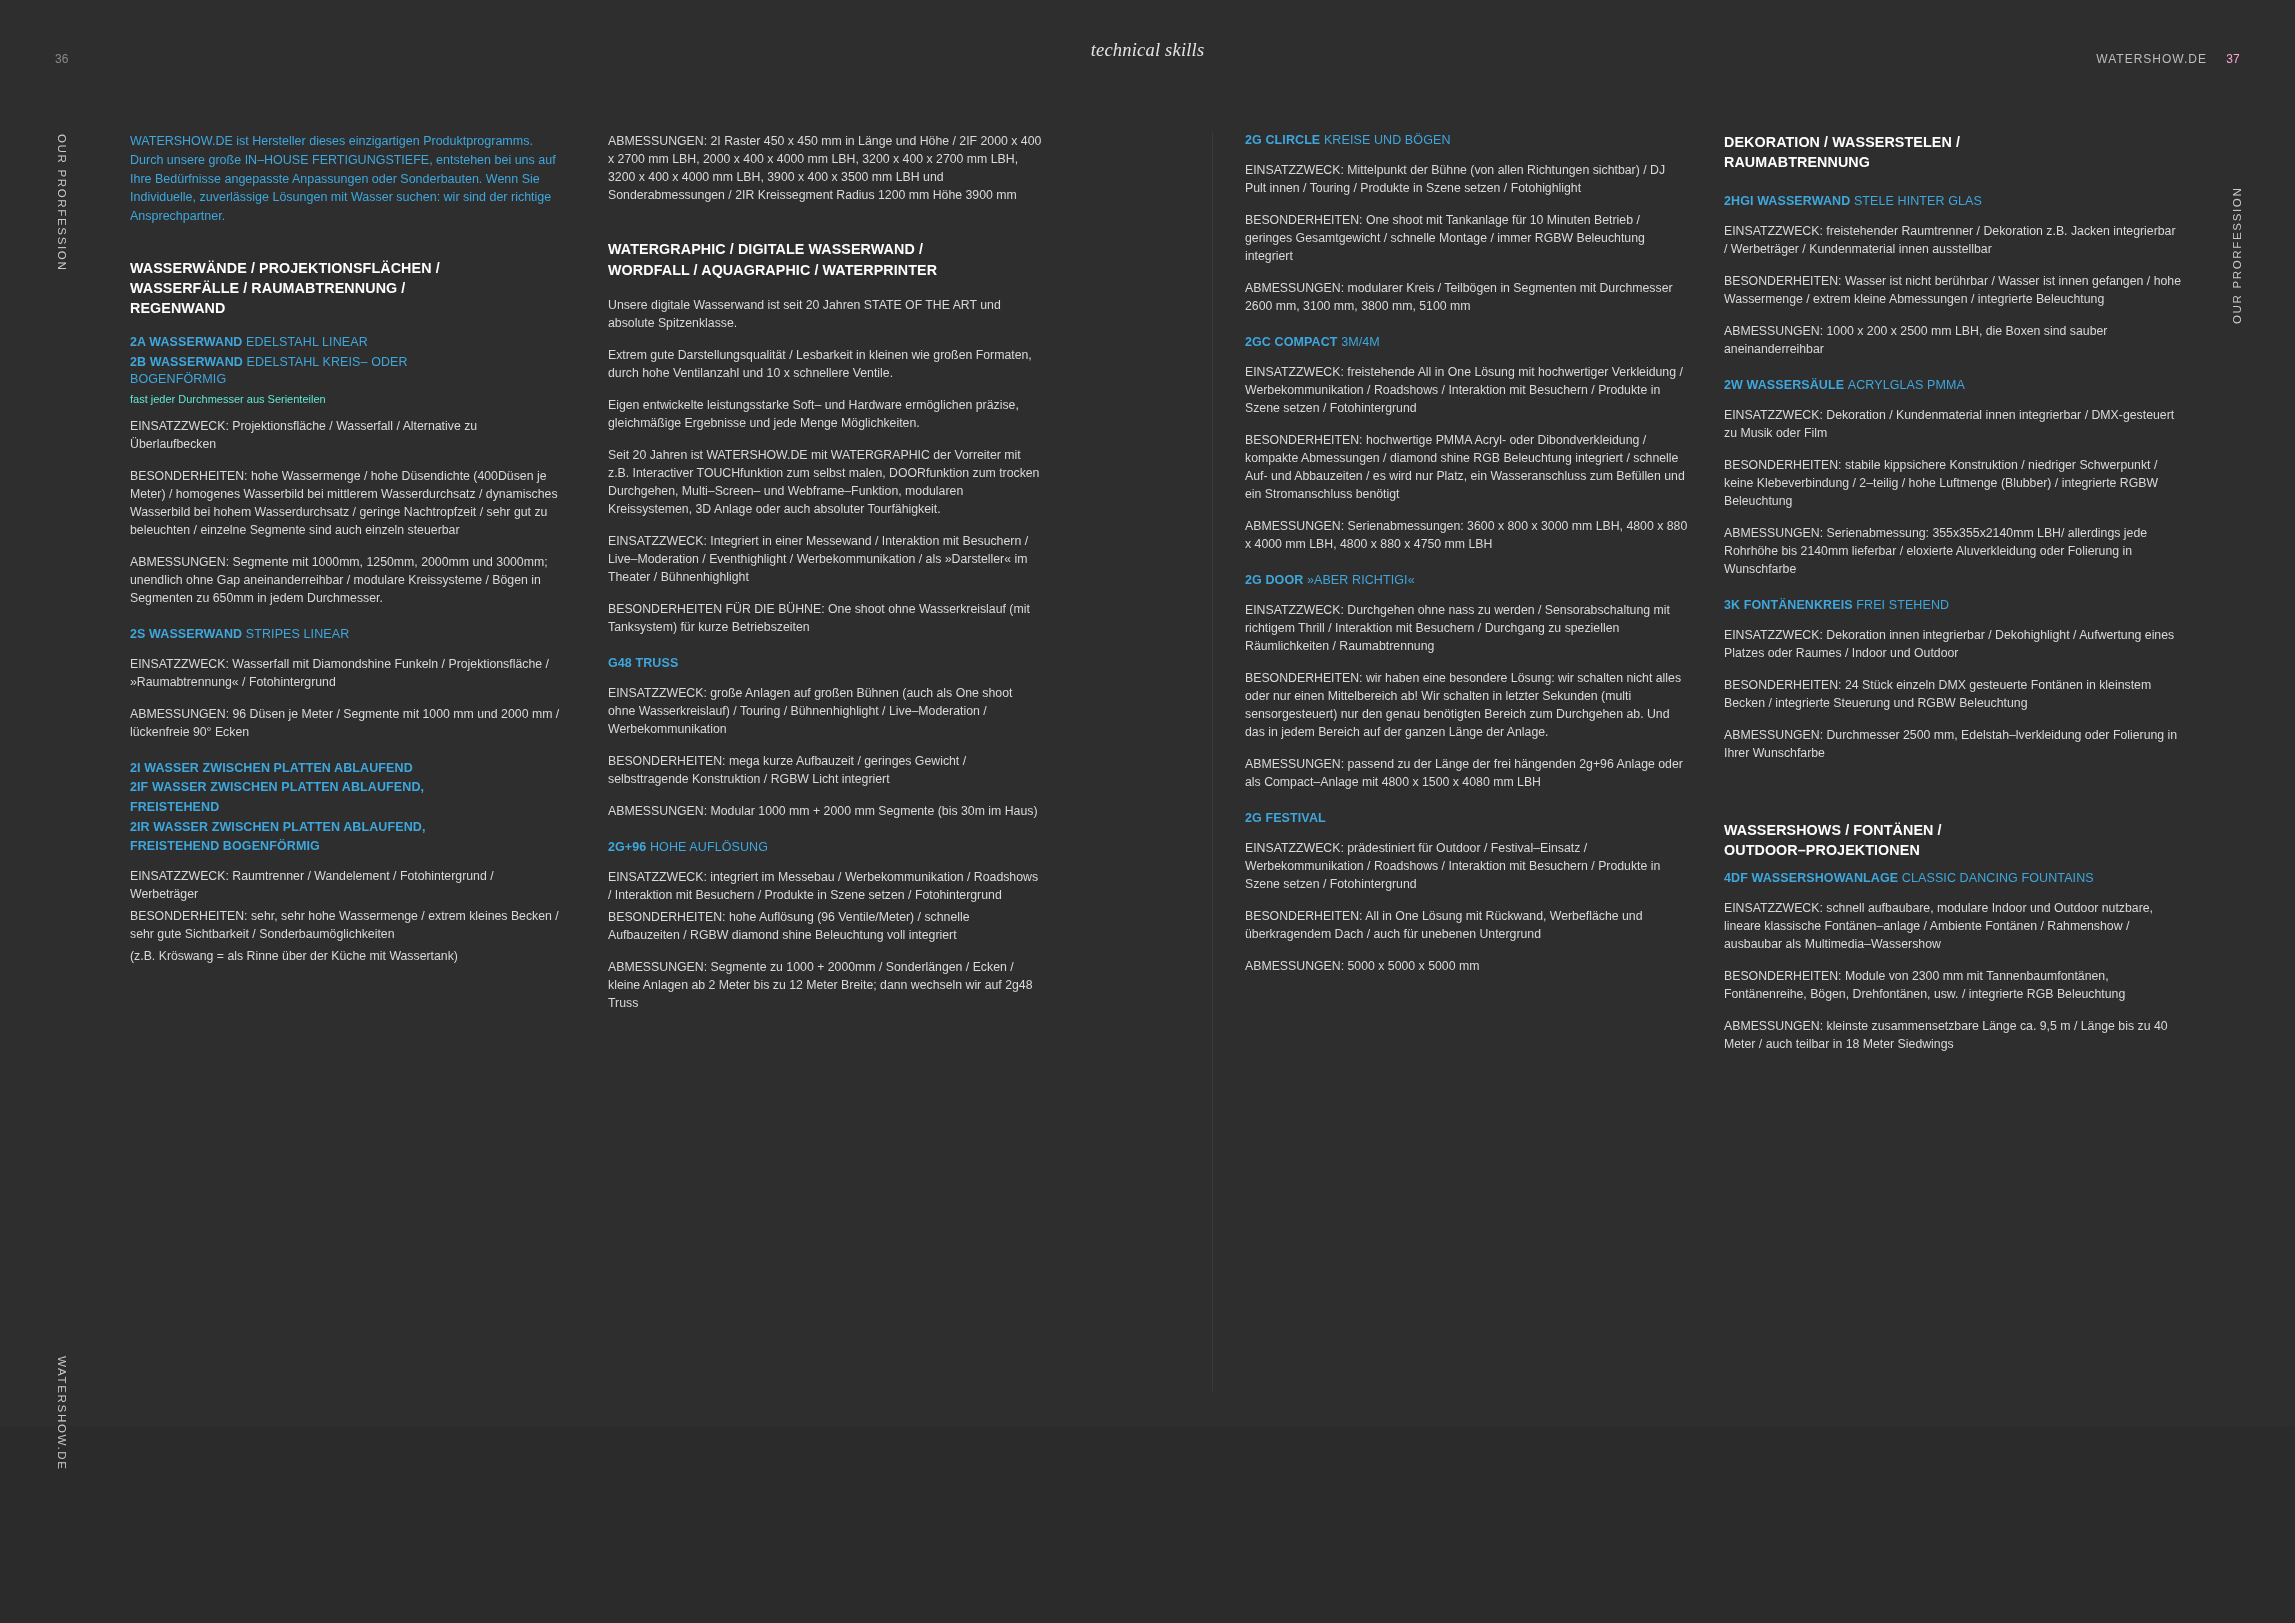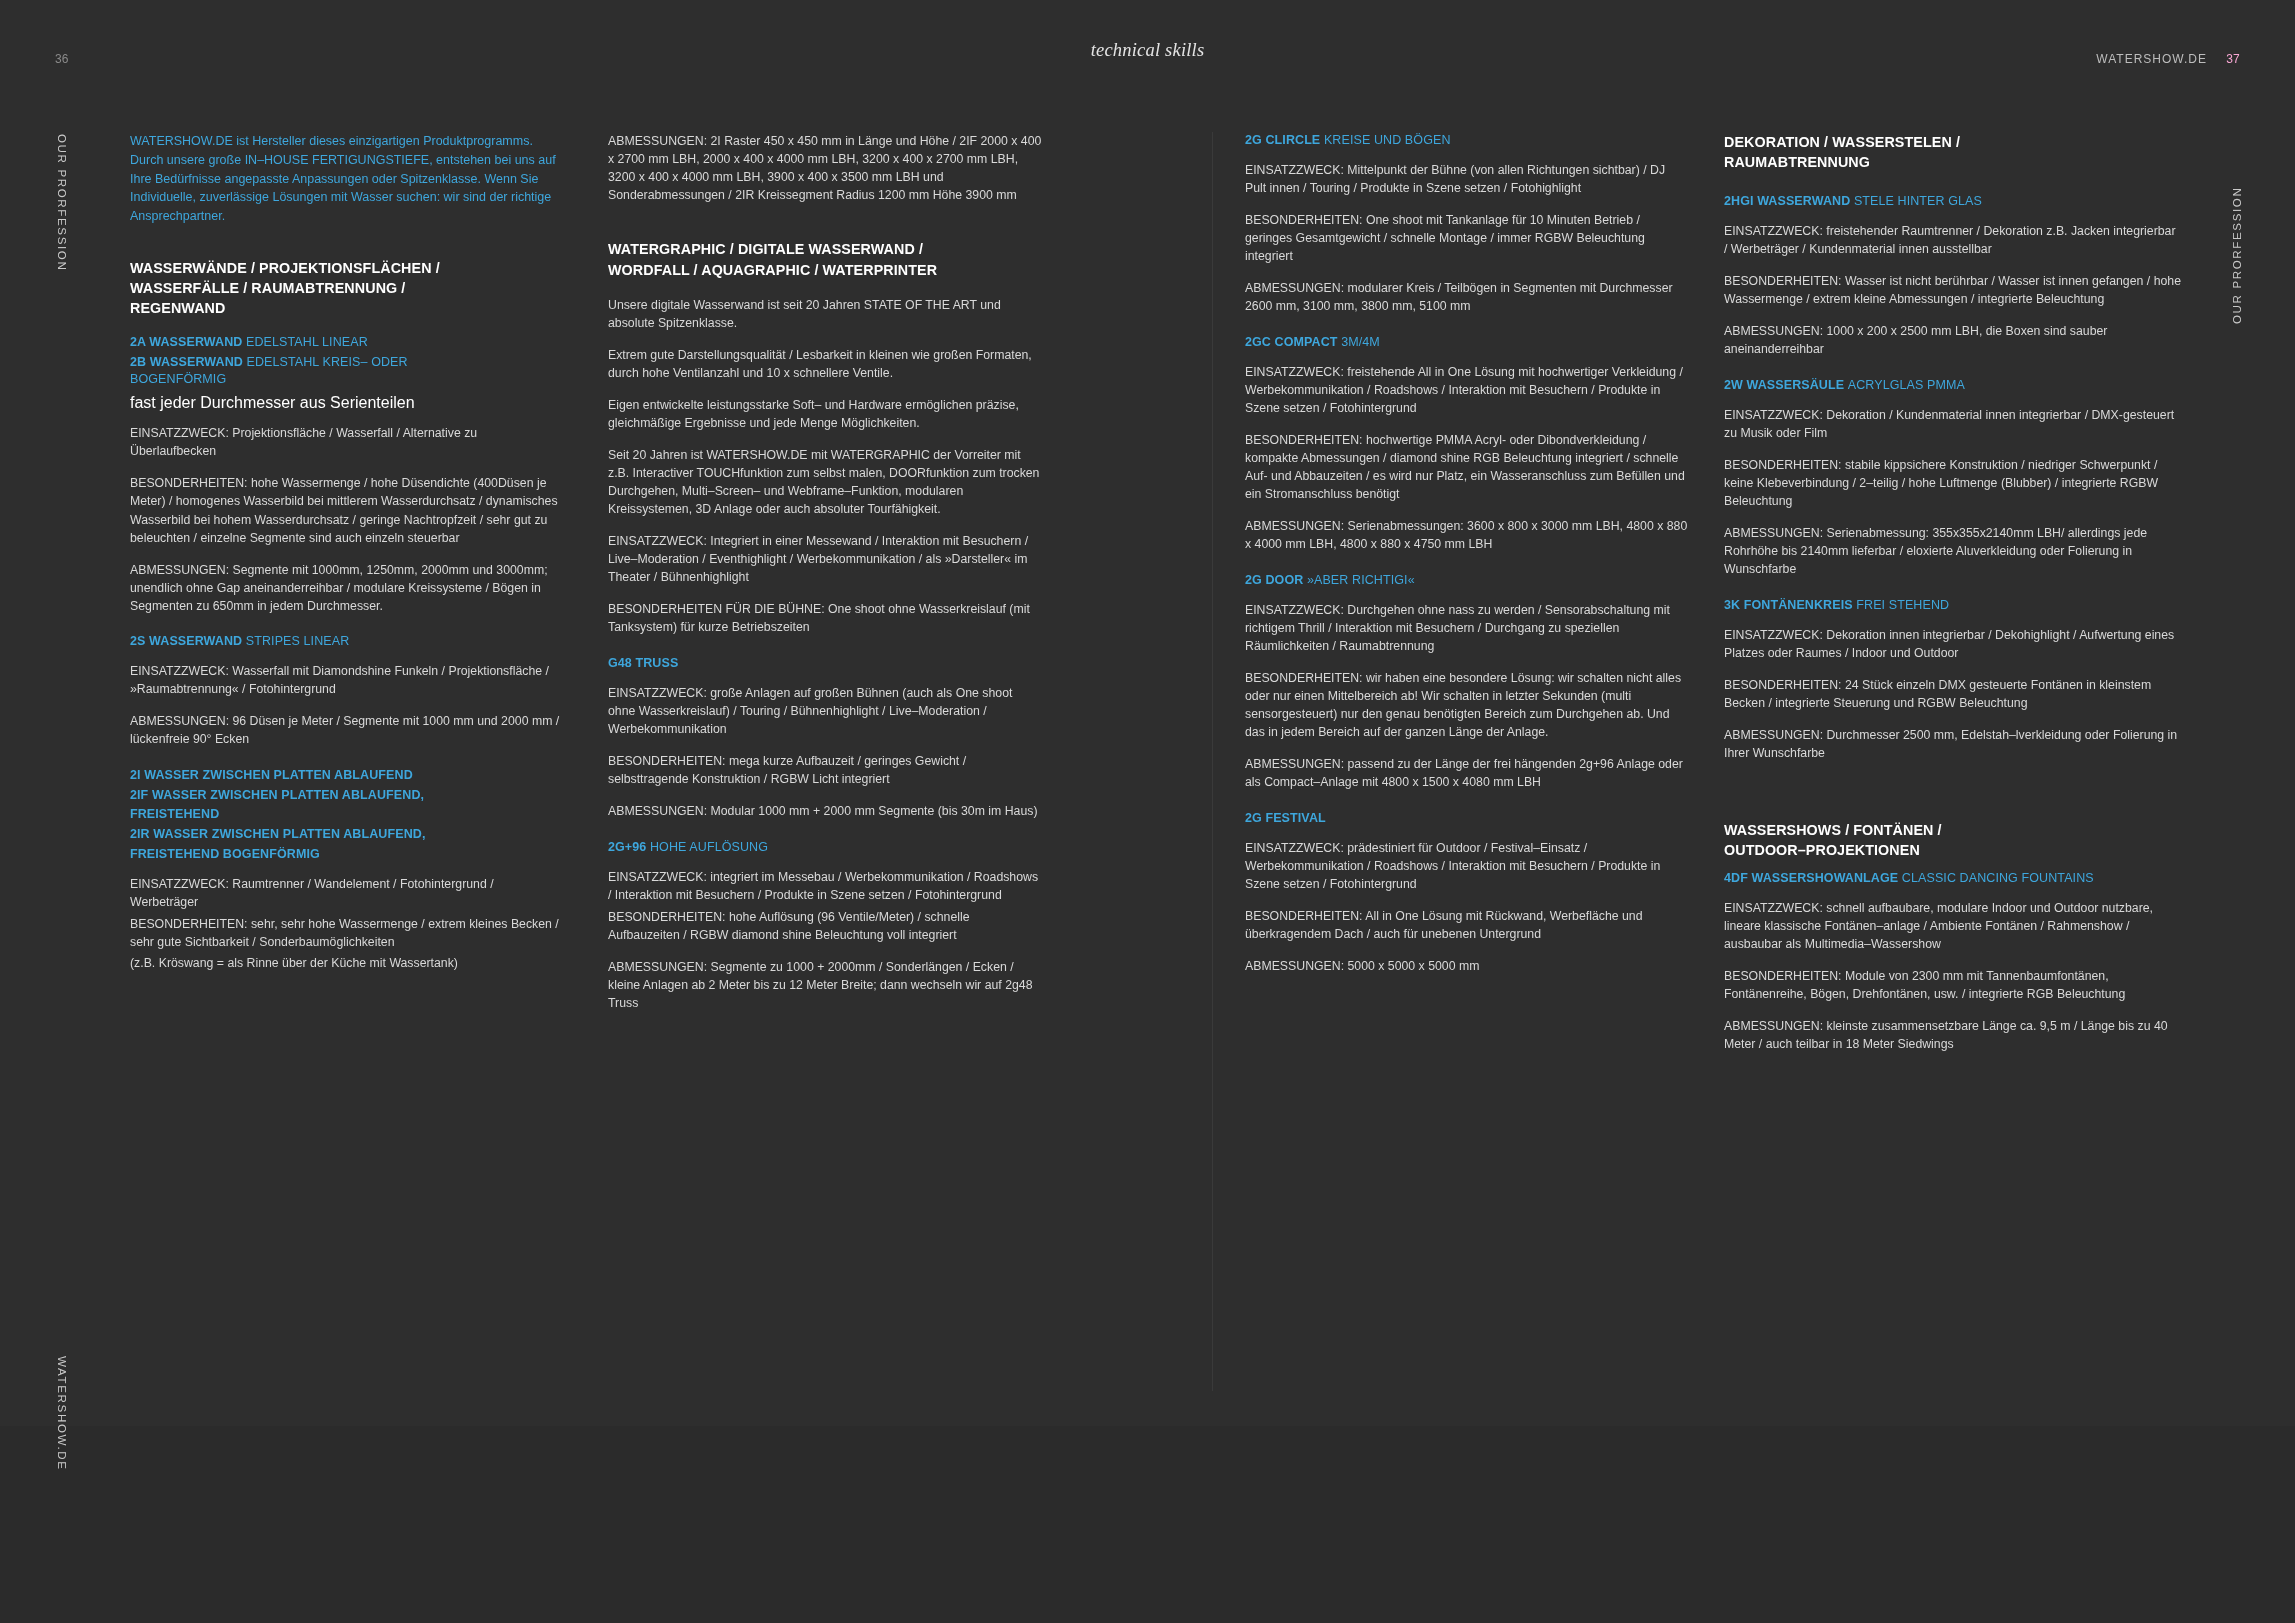--- a/index.html
+++ b/index.html
@@ -105,22 +105,22 @@
     margin-top: 18.5px;
     margin-bottom: 2.8px;
     line-height: 1.35;
   }
   .item-head .light {
     font-weight: normal;
     color: #3ea7dd;
   }
   .item-head.tight { margin-top: 0; }
   .sub-note {
-    font-size: 16px;
-    color: #ffffff;
+    font-size: 11px;
+    color: #5eead4;
     margin-bottom: 10.2px;
   }
   p.body {
     margin-bottom: 14px;
     color: #d9d9d9;
   }
   p.body.nogap { margin-bottom: 3.7px; }
   .gap-sm { height: 9.3px; }
   .gap-md { height: 21px; }
   .gap-lg { height: 44px; }
@@ -143,21 +143,21 @@
   <div class="brand-top">WATERSHOW.DE</div>
   <div class="folio-right">37</div>
 
   <div class="vlabel left-top">OUR PRORFESSION</div>
   <div class="vlabel left-bottom">WATERSHOW.DE</div>
   <div class="vlabel right-top">OUR PRORFESSION</div>
 
   <div class="rule" style="left:1212px"></div>
 
   <div class="col" id="col1">
-    <div class="intro">WATERSHOW.DE ist Hersteller dieses einzigartigen Produktprogramms. Durch unsere große IN–HOUSE FERTIGUNGSTIEFE, entstehen bei uns auf Ihre Bedürfnisse angepasste Anpassungen oder Spitzenklasse.  Wenn Sie Individuelle, zuverlässige Lösungen mit Wasser suchen: wir sind der richtige Ansprechpartner.</div>
+    <div class="intro">WATERSHOW.DE ist Hersteller dieses einzigartigen Produktprogramms. Durch unsere große IN–HOUSE FERTIGUNGSTIEFE, entstehen bei uns auf Ihre Bedürfnisse angepasste Anpassungen oder Sonderbauten.  Wenn Sie Individuelle, zuverlässige Lösungen mit Wasser suchen: wir sind der richtige Ansprechpartner.</div>
     <div class="sec-title" style="white-space:pre-line">WASSERWÄNDE / PROJEKTIONSFLÄCHEN /
 WASSERFÄLLE / RAUMABTRENNUNG /
 REGENWAND</div>
 
     <div class="item-head tight">
       <span>2A WASSERWAND</span>
        <span class="light">EDELSTAHL LINEAR</span>
     </div>
     <div class="item-head tight">
       <span>2B WASSERWAND</span>

